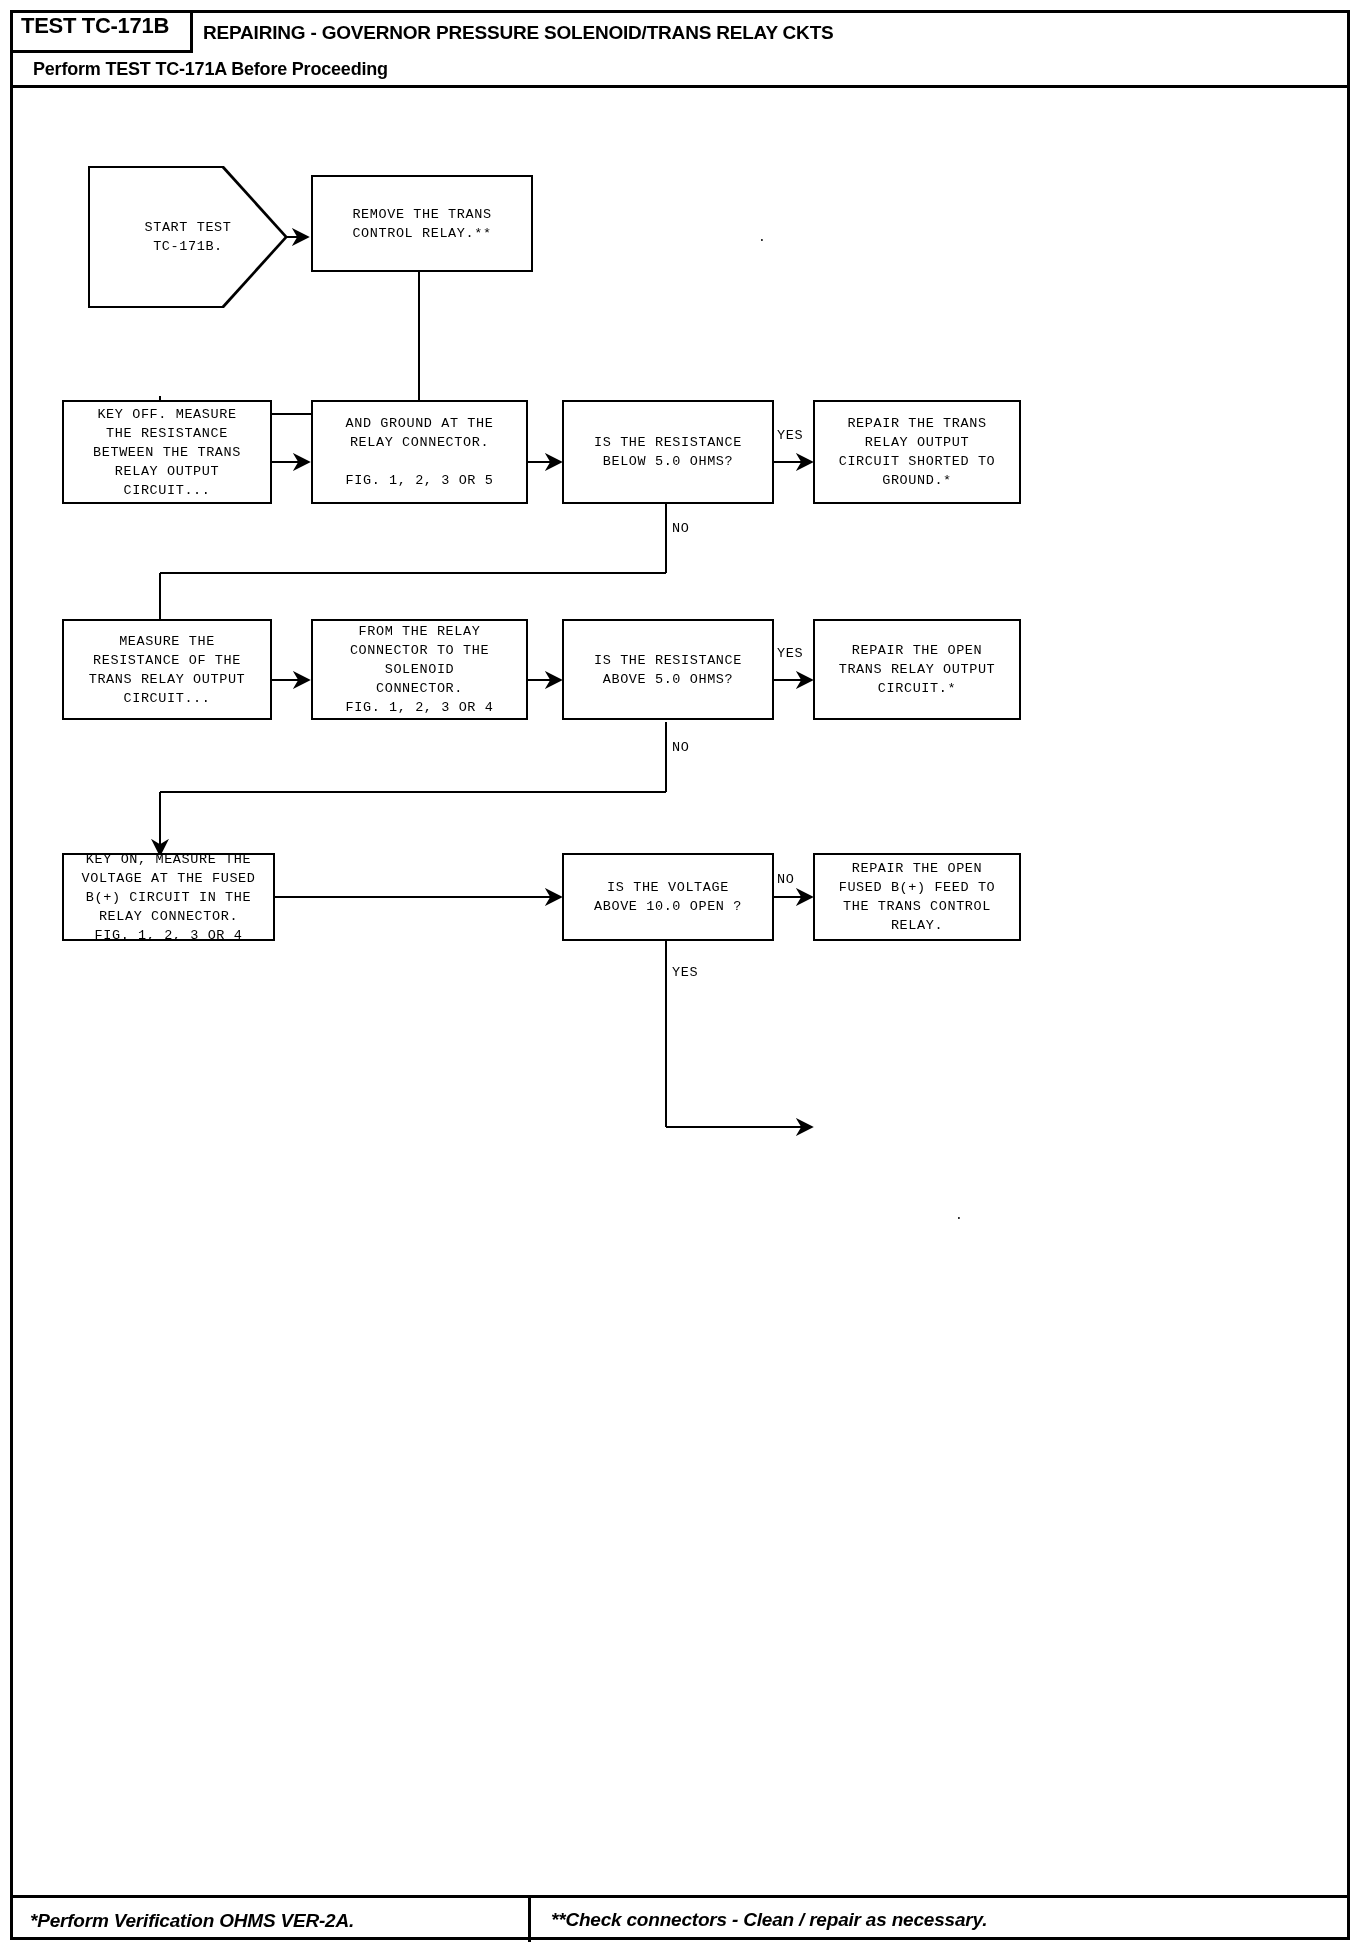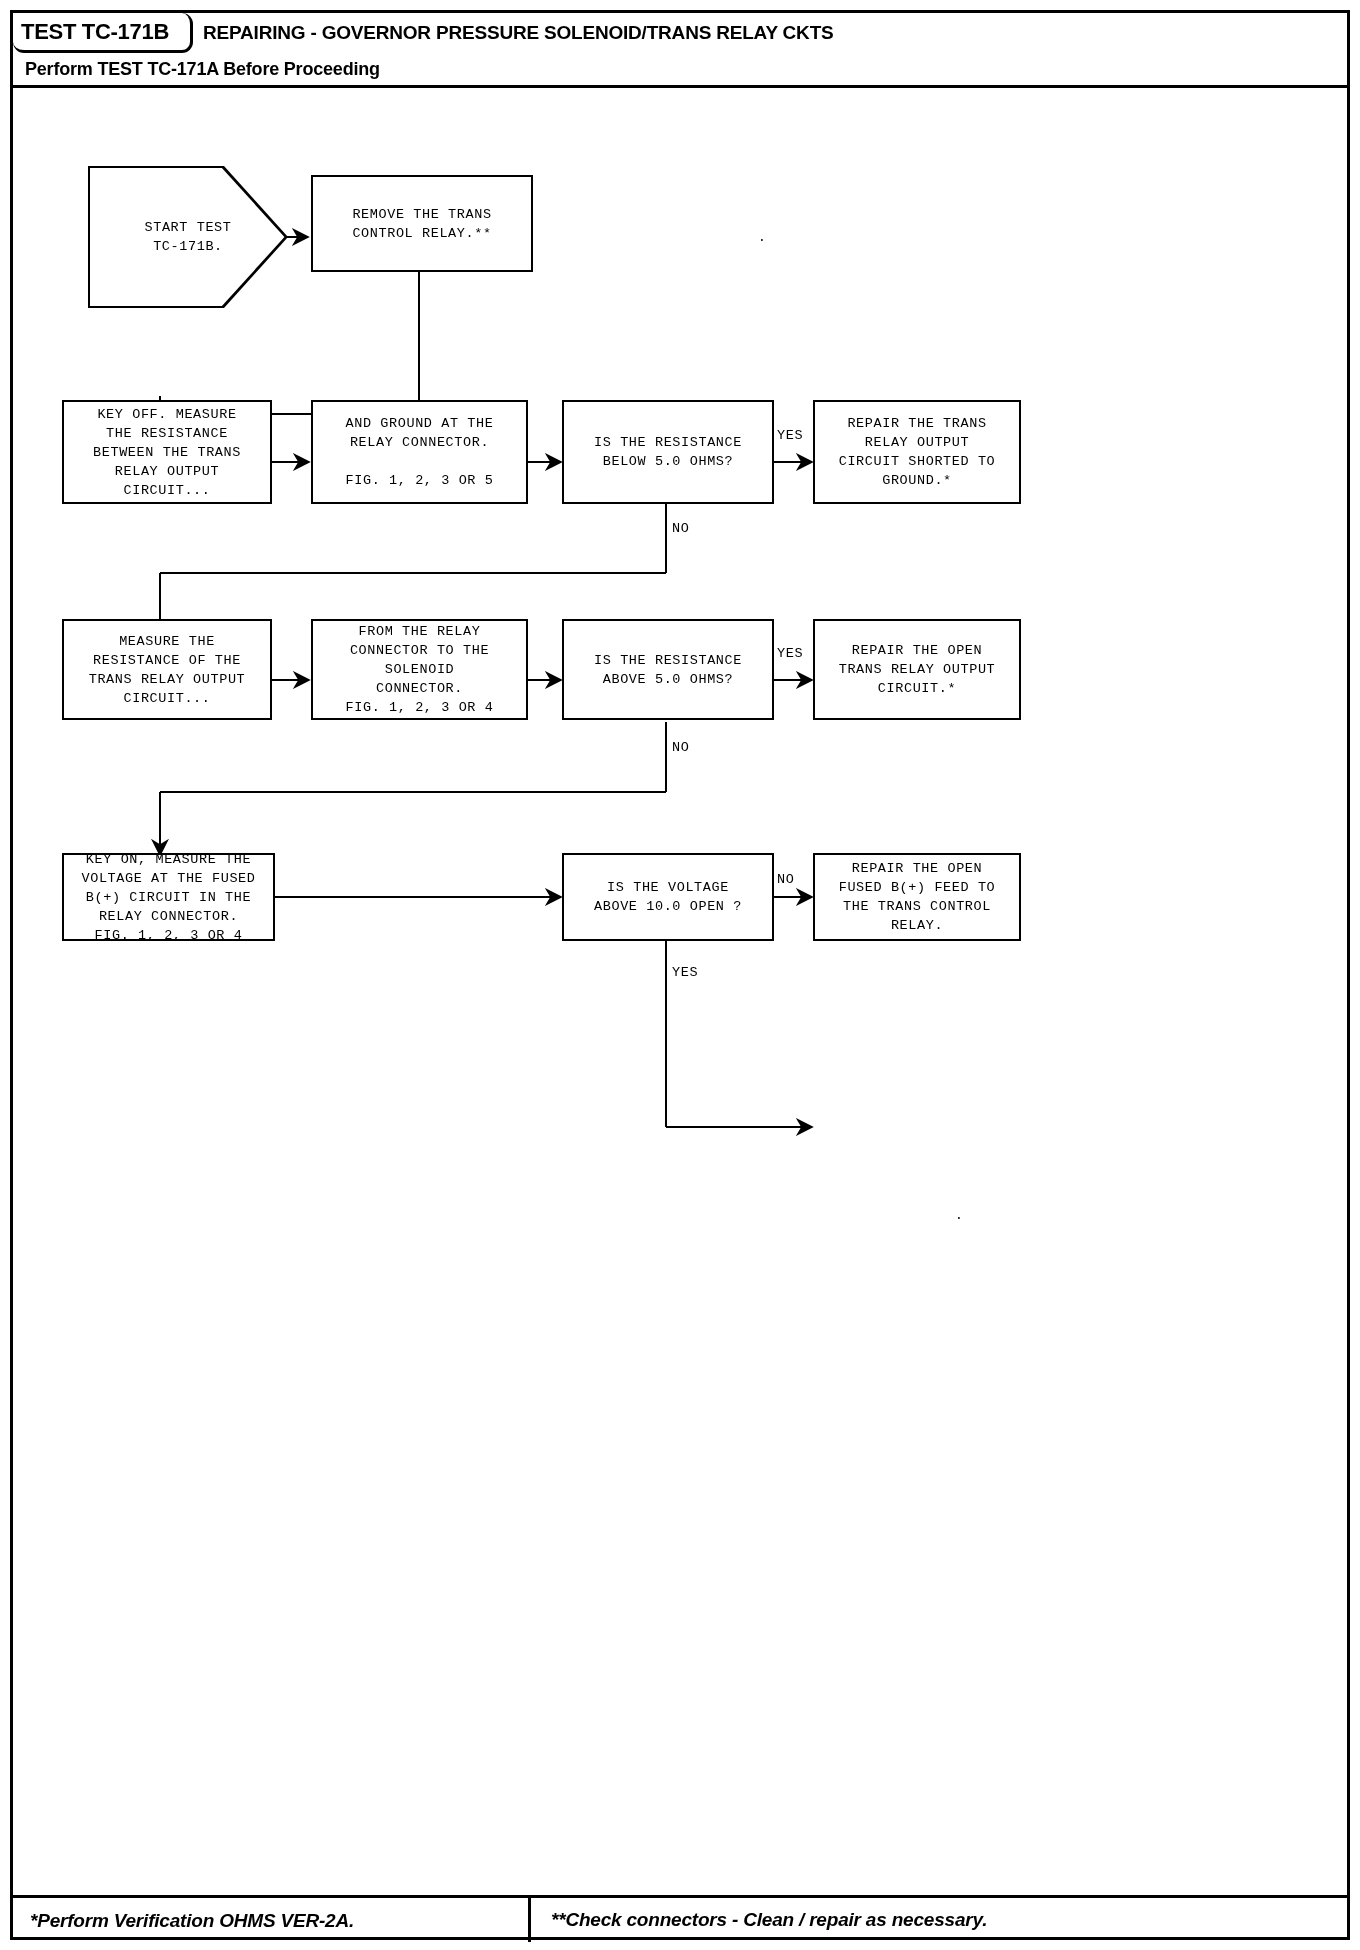--- a/index.html
+++ b/index.html
@@ -29,21 +29,21 @@
     position: absolute;
     left: 13px; top: 13px;
     width: 1334px; height: 70px;
   }
   .test-id-box {
     position: absolute;
     left: 0px; top: 0px;
     width: 180px; height: 40px;
     border-right: 3px solid #000;
     border-bottom: 3px solid #000;
-    display: flex; align-items: center; border-radius: 11px;
+    display: flex; align-items: flex-start;
   }
   .test-id-label {
     font-size: 22px; font-weight: bold;
     letter-spacing: -0.3px;
     padding-left: 8px;
     white-space: nowrap;
   }
   .header-title {
     position: absolute;
     left: 190px; top: 0px;
@@ -53,21 +53,21 @@
     letter-spacing: -0.2px;
     white-space: nowrap;
   }
   .subheader {
     position: absolute;
     left: 0px; top: 42px;
     height: 28px;
     display: flex; align-items: center;
     font-size: 18px; font-weight: bold;
     letter-spacing: -0.2px;
-    padding-left: 12px;
+    padding-left: 20px;
     white-space: nowrap;
   }
   .header-rule {
     position: absolute;
     left: 13px; top: 85px;
     width: 1334px; height: 0;
     border-top: 3px solid #000;
   }
 
   

